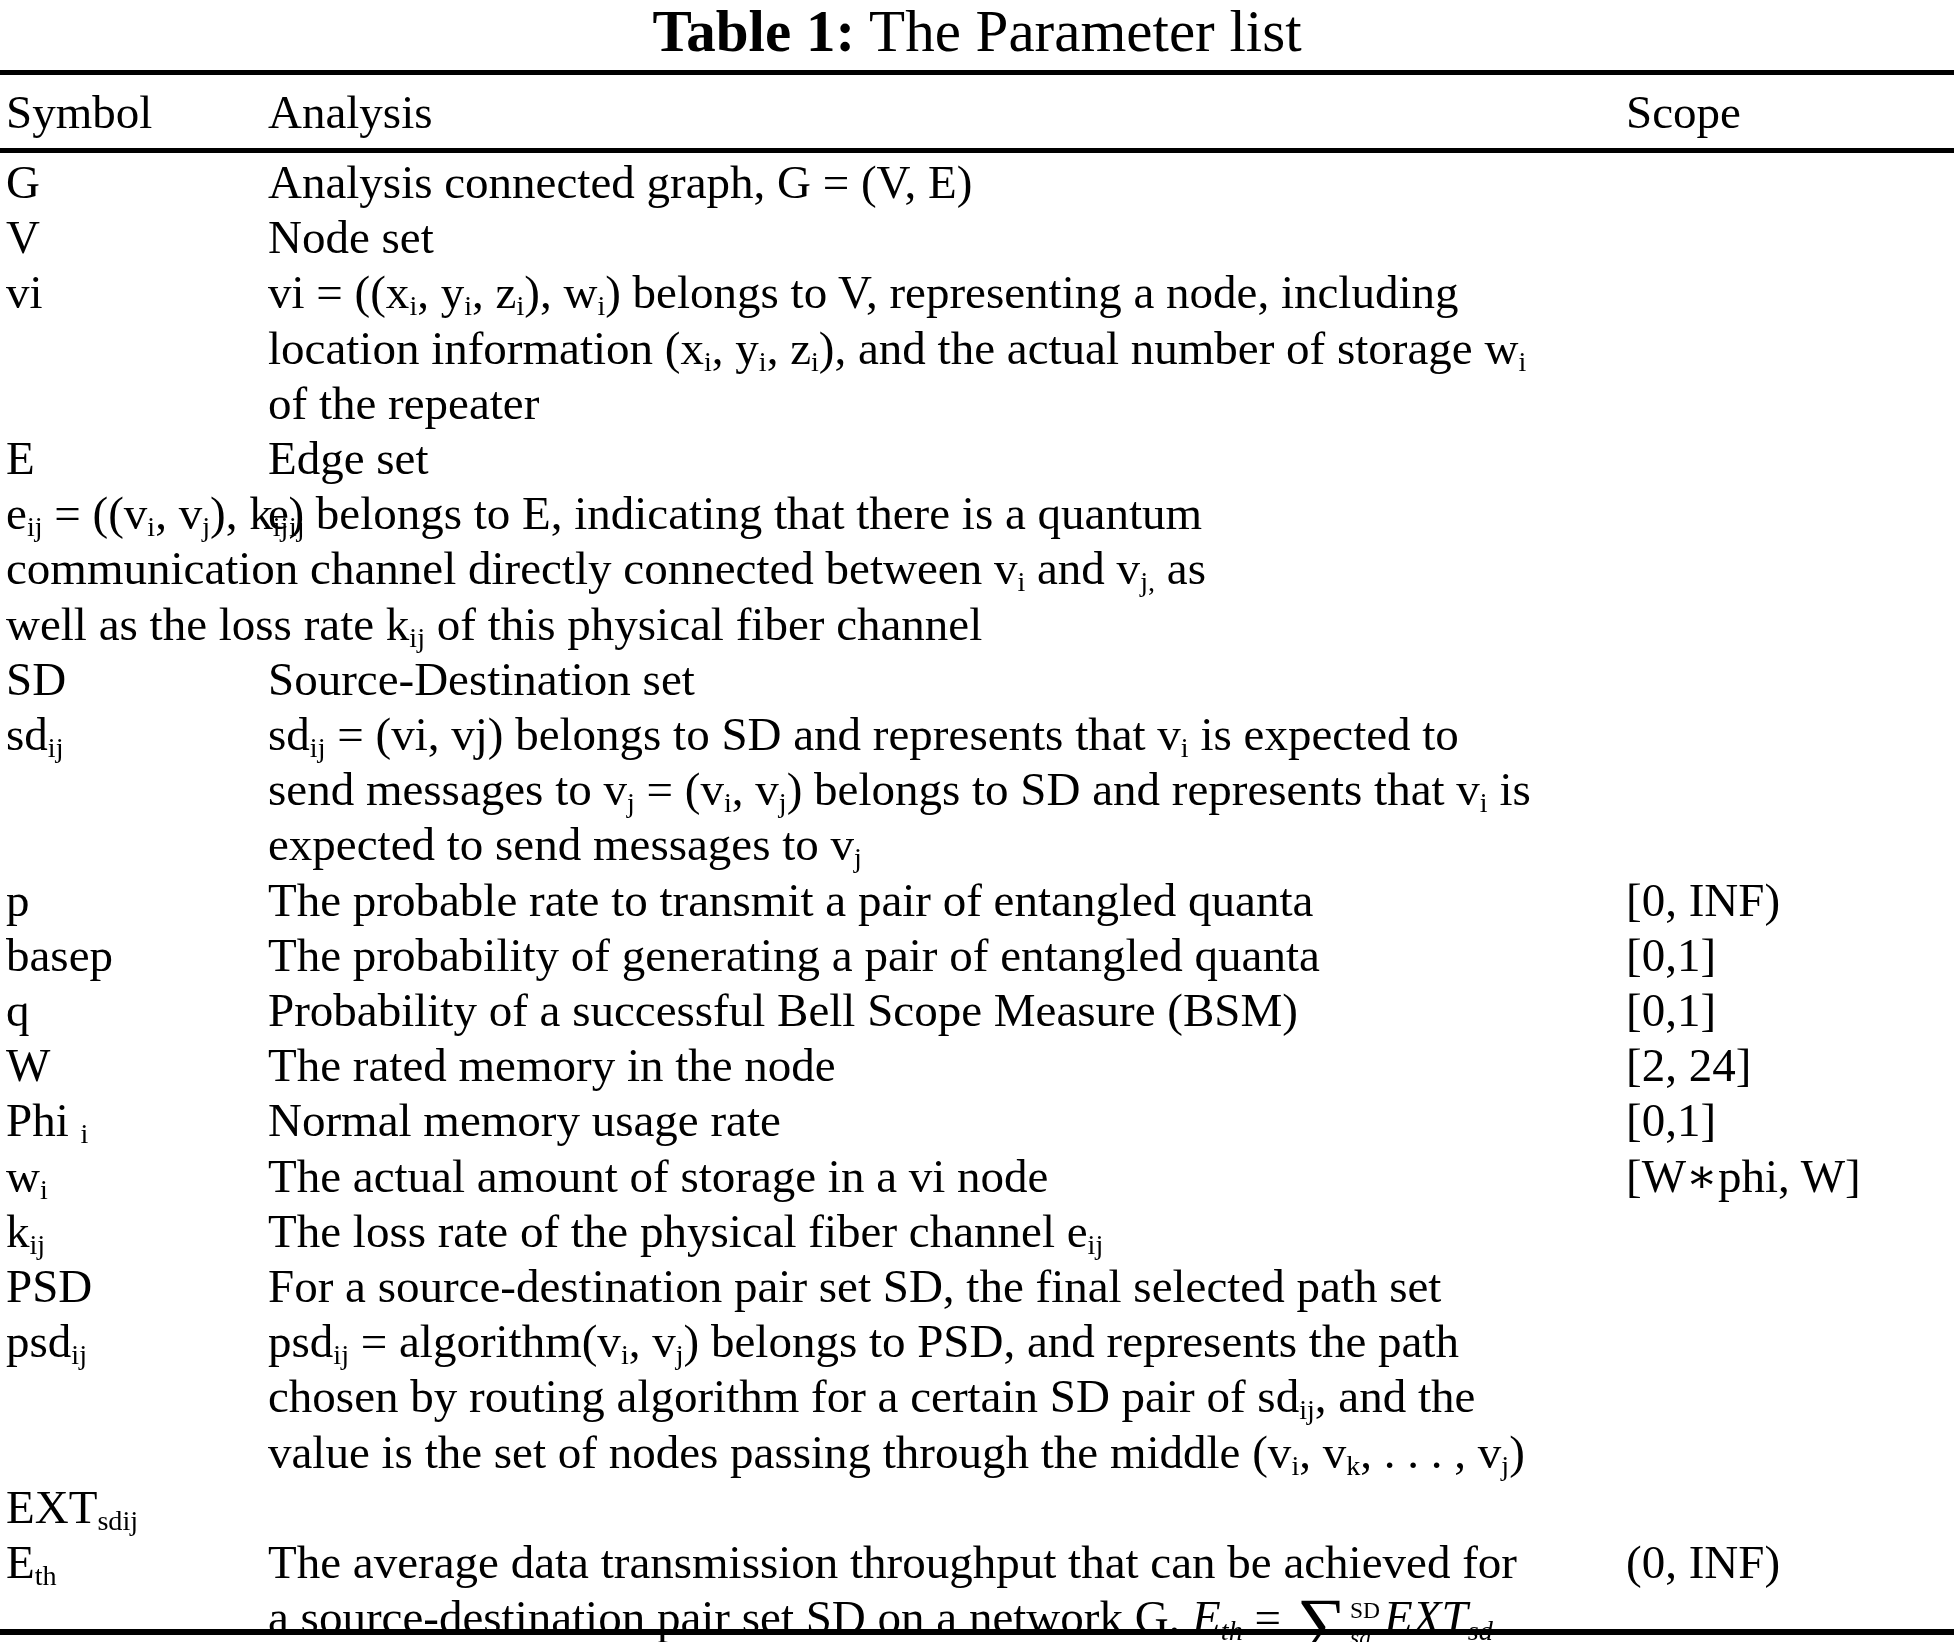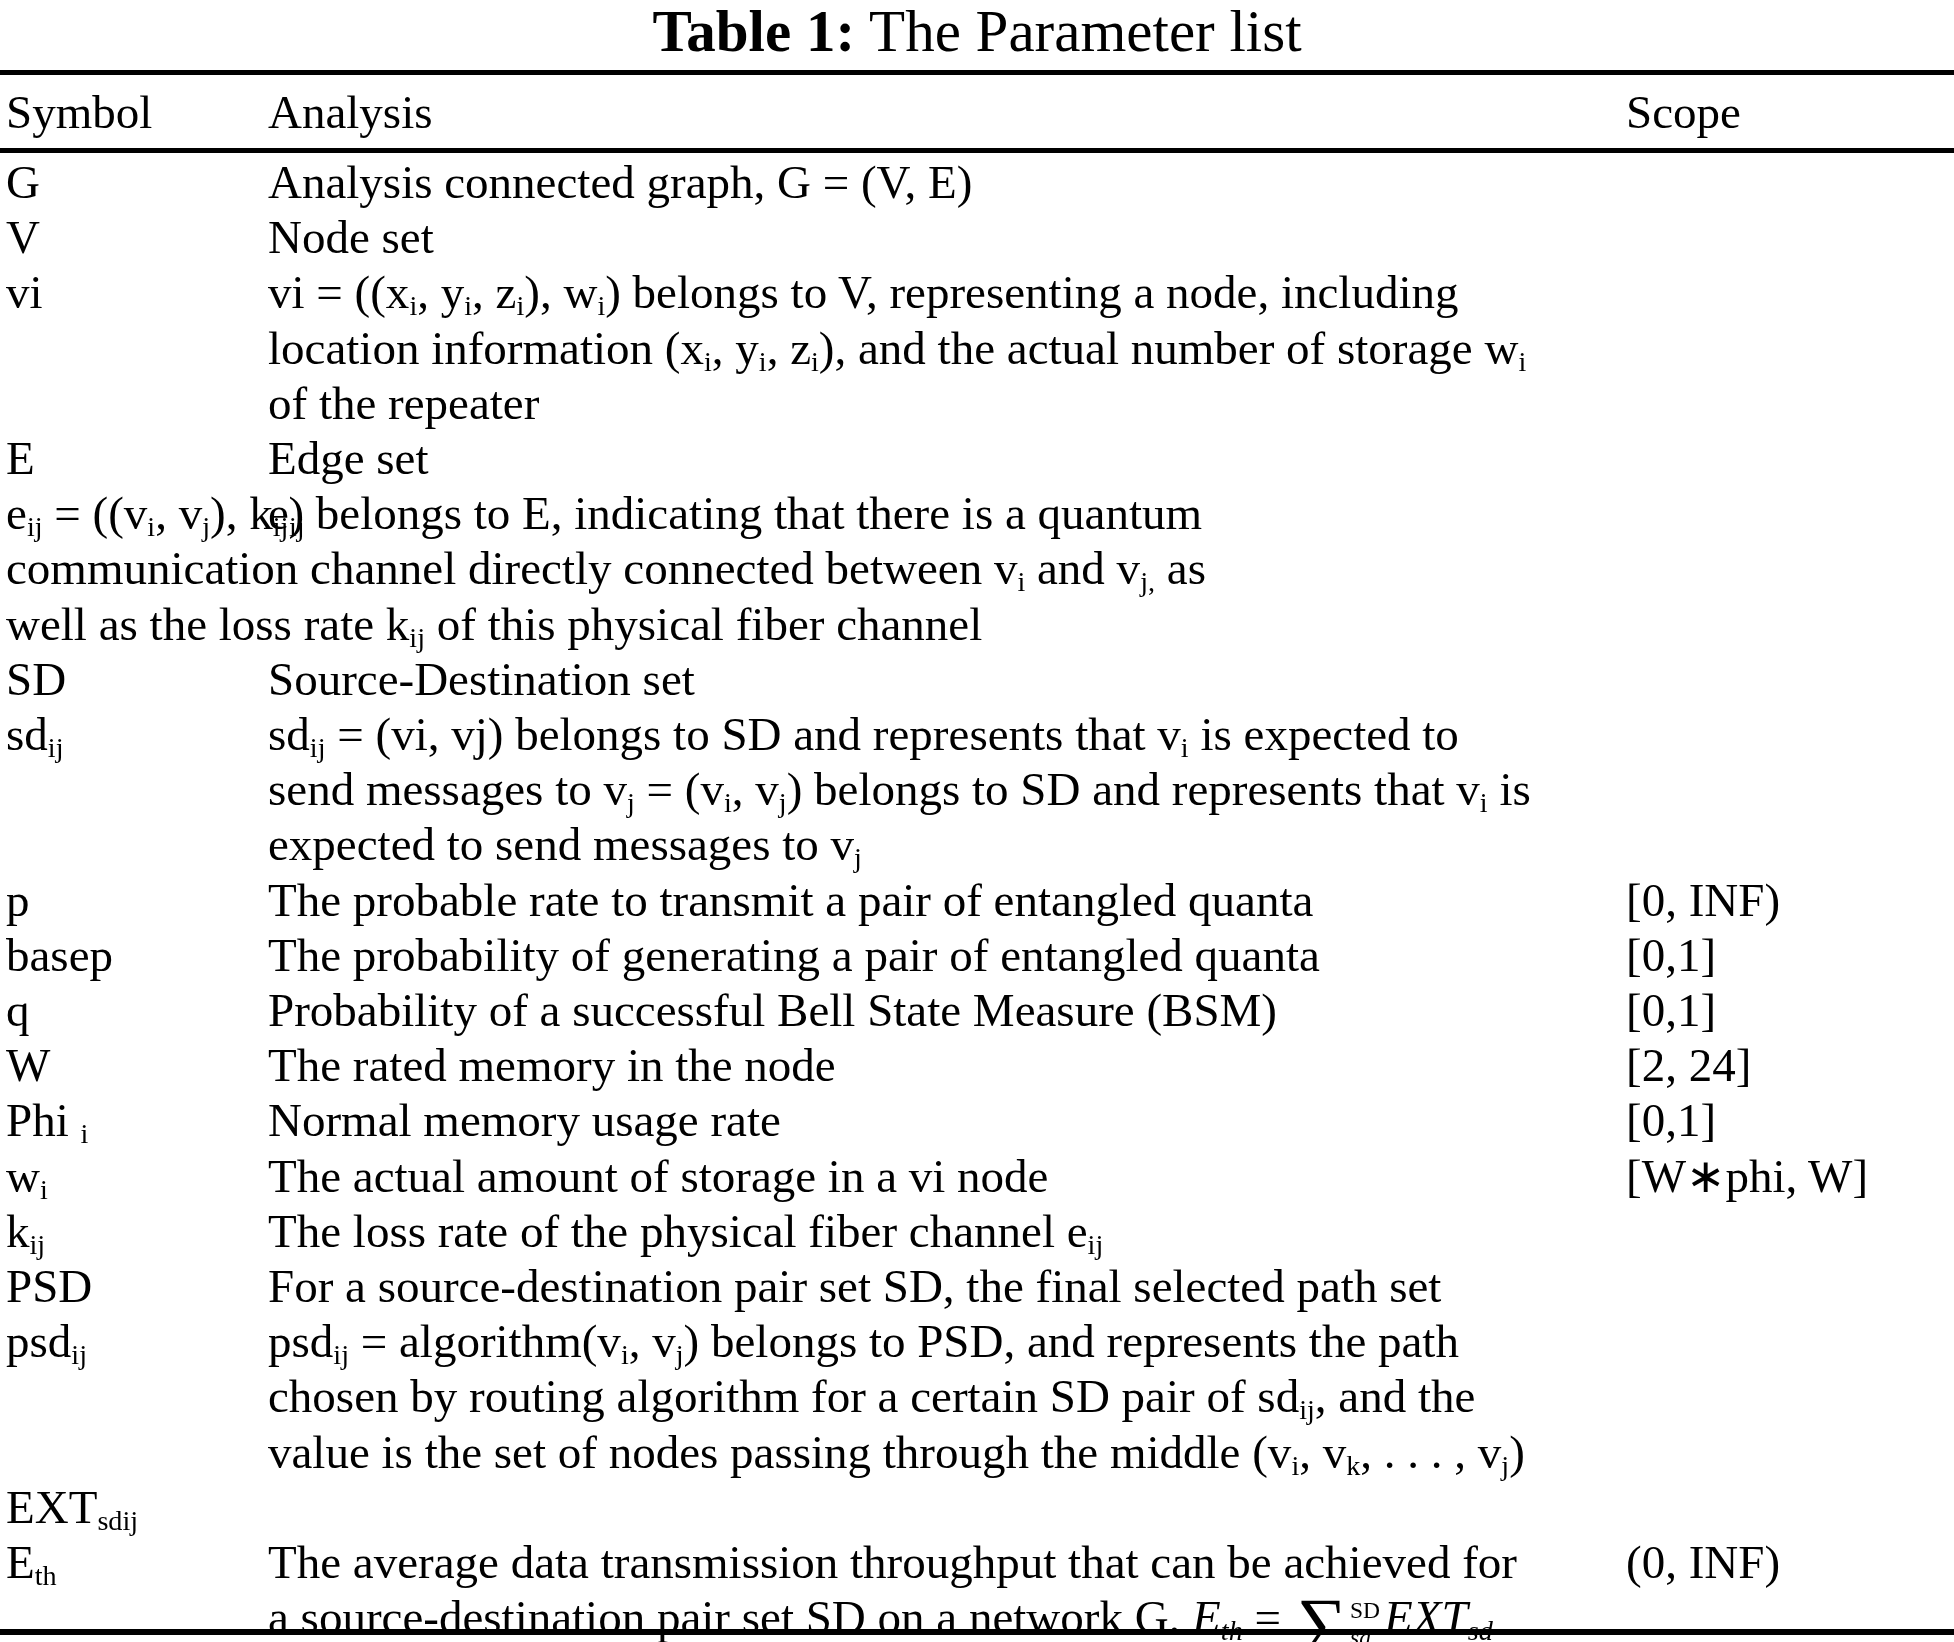--- a/index.html
+++ b/index.html
@@ -26,21 +26,21 @@
     display:grid;grid-template-columns:262px 1358px auto;
     align-items:center;
     padding-left:6px;box-sizing:border-box;
   }
   .tbody{position:absolute;top:155px;left:0;width:100%;}
   .row{
     display:grid;grid-template-columns:262px 1358px auto;
     padding-left:6px;box-sizing:border-box;
     line-height:55.2px;
   }
-  .cell{white-space:nowrap;font-family:Liberation Serif, serif;}
+  .cell{white-space:nowrap;}
   sub,sup{font-size:0.6em;line-height:0;}
   sub{vertical-align:-0.25em;}
   
   .sum{display:inline-flex;align-items:center;vertical-align:-0.3em;margin:0 4px;}
   .sigma{font-size:1.5em;line-height:0.85;}
   .sumlim{
     display:inline-flex;flex-direction:column;justify-content:center;
     font-size:0.5em;line-height:1.15;margin-left:3px;text-align:left;
   }
   .sumtop{display:block;}
@@ -115,21 +115,21 @@
   </div>
 
   <div class="row">
     <div class="cell sym">basep</div>
     <div class="cell ana">The probability of generating a pair of entangled quanta</div>
     <div class="cell sco">[0,1]</div>
   </div>
 
   <div class="row">
     <div class="cell sym">q</div>
-    <div class="cell ana">Probability of a successful Bell State Measure (BSM)</div>
+    <div class="cell ana">Probability of a successful Bell Scope Measure (BSM)</div>
     <div class="cell sco">[0,1]</div>
   </div>
 
   <div class="row">
     <div class="cell sym">W</div>
     <div class="cell ana">The rated memory in the node</div>
     <div class="cell sco">[2, 24]</div>
   </div>
 
   <div class="row">

